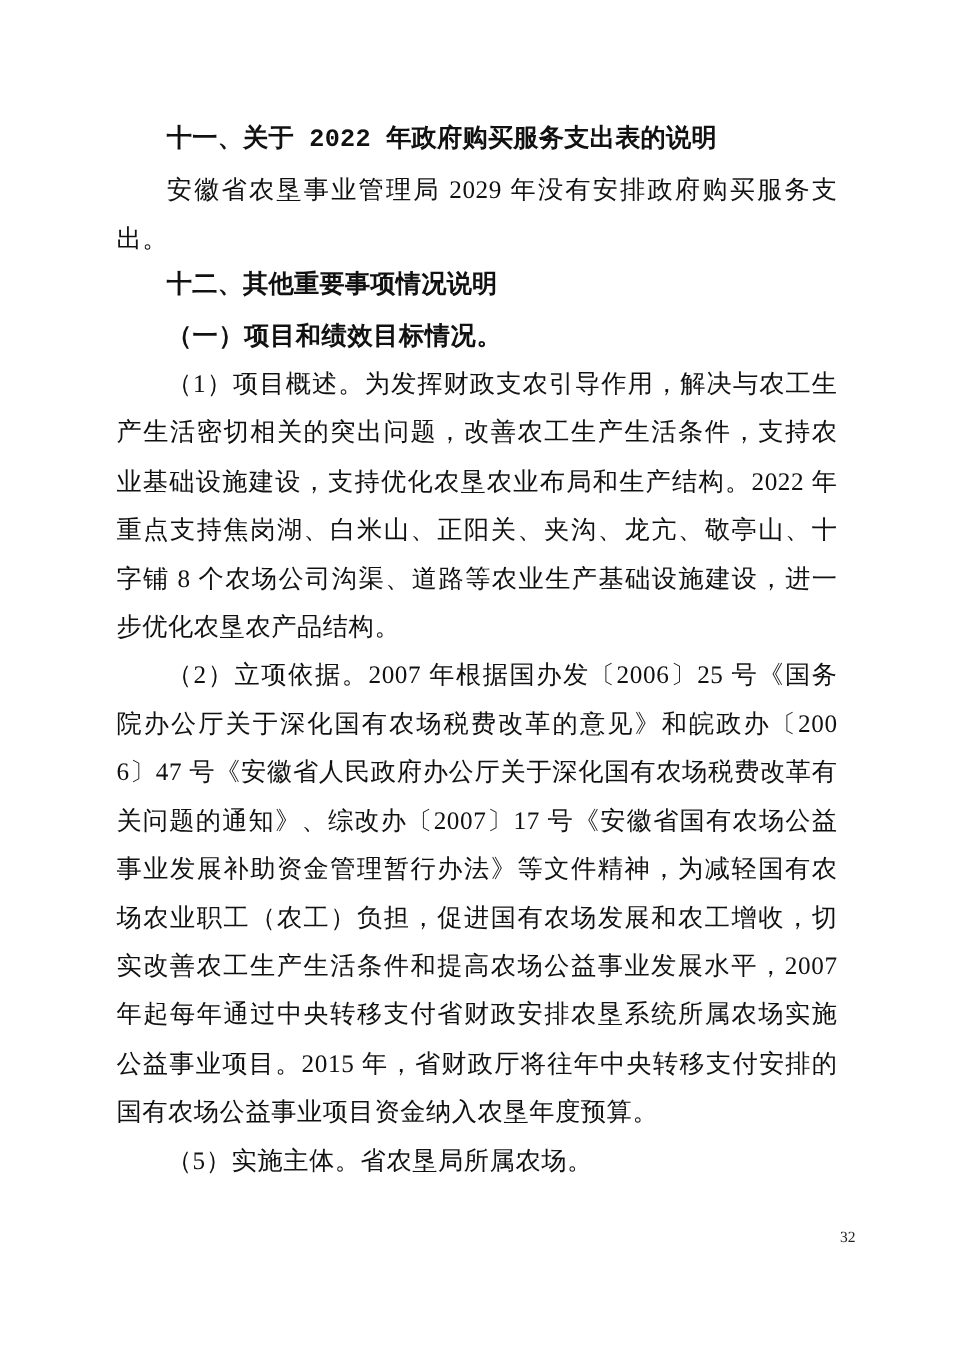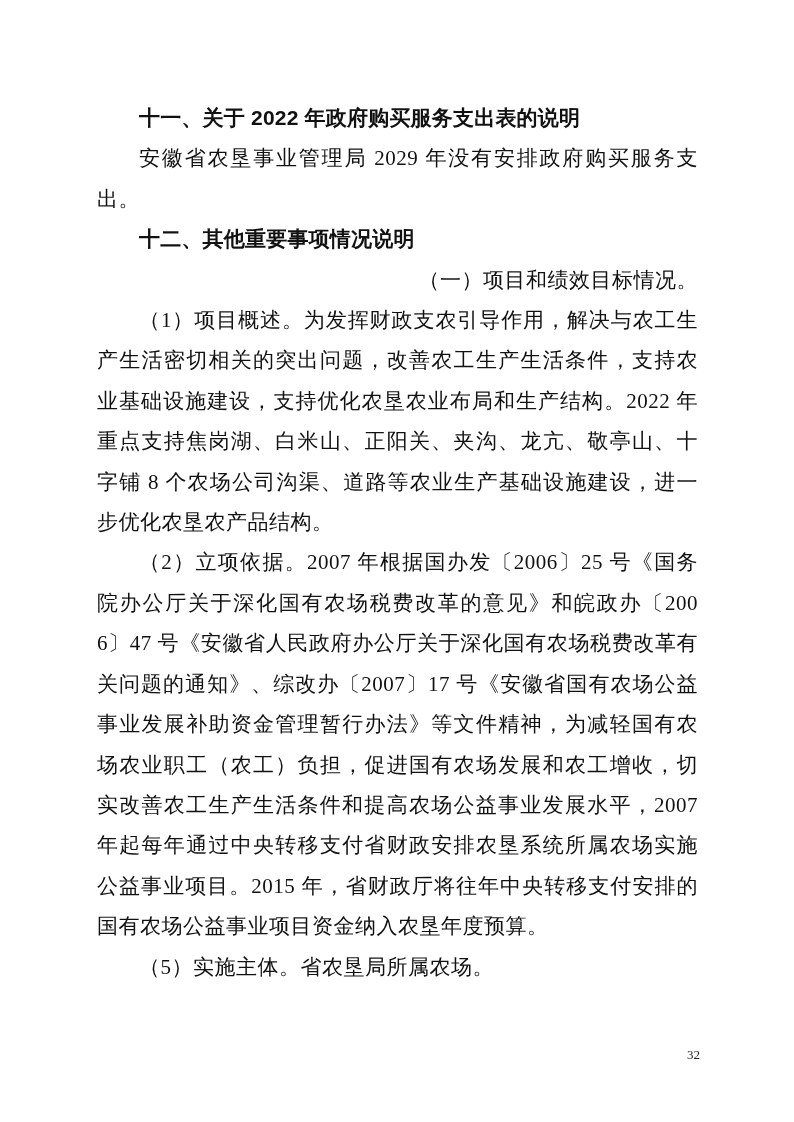--- a/index.html
+++ b/index.html
@@ -26,37 +26,36 @@
     margin: 0;
     font-size: 21px;
     line-height: 40.4px;
     text-indent: 2em;
     text-align: justify;
     letter-spacing: 0.5px;
     word-break: break-all;
   }
   .content p.heading-sans {
     font-weight: 700;
-    font-family: Liberation Sans, sans-serif;
+    font-family: Liberation Mono, monospace;
     text-align: left;
     letter-spacing: 0.2px;
   }
   .content p.heading-serif {
-    font-weight: 400;
-    text-align: right;
+    font-weight: 700;
+    text-align: left;
   }
   .page-number {
     position: absolute;
-    right: 94px;
+    right: 81px;
     top: 1022px;
     font-size: 13px;
     line-height: 18px;
     color: #222222;
     font-family: "Liberation Serif", "DejaVu Serif", serif;
-    margin-top: 24px;
   }
 </style>
 </head>
 <body>
 
 <div class="page">
   <div class="content">
     <p class="heading-sans">十一、关于 2022 年政府购买服务支出表的说明</p>
     <p class="body">安徽省农垦事业管理局 2029 年没有安排政府购买服务支出。</p>
     <p class="heading-sans">十二、其他重要事项情况说明</p>

